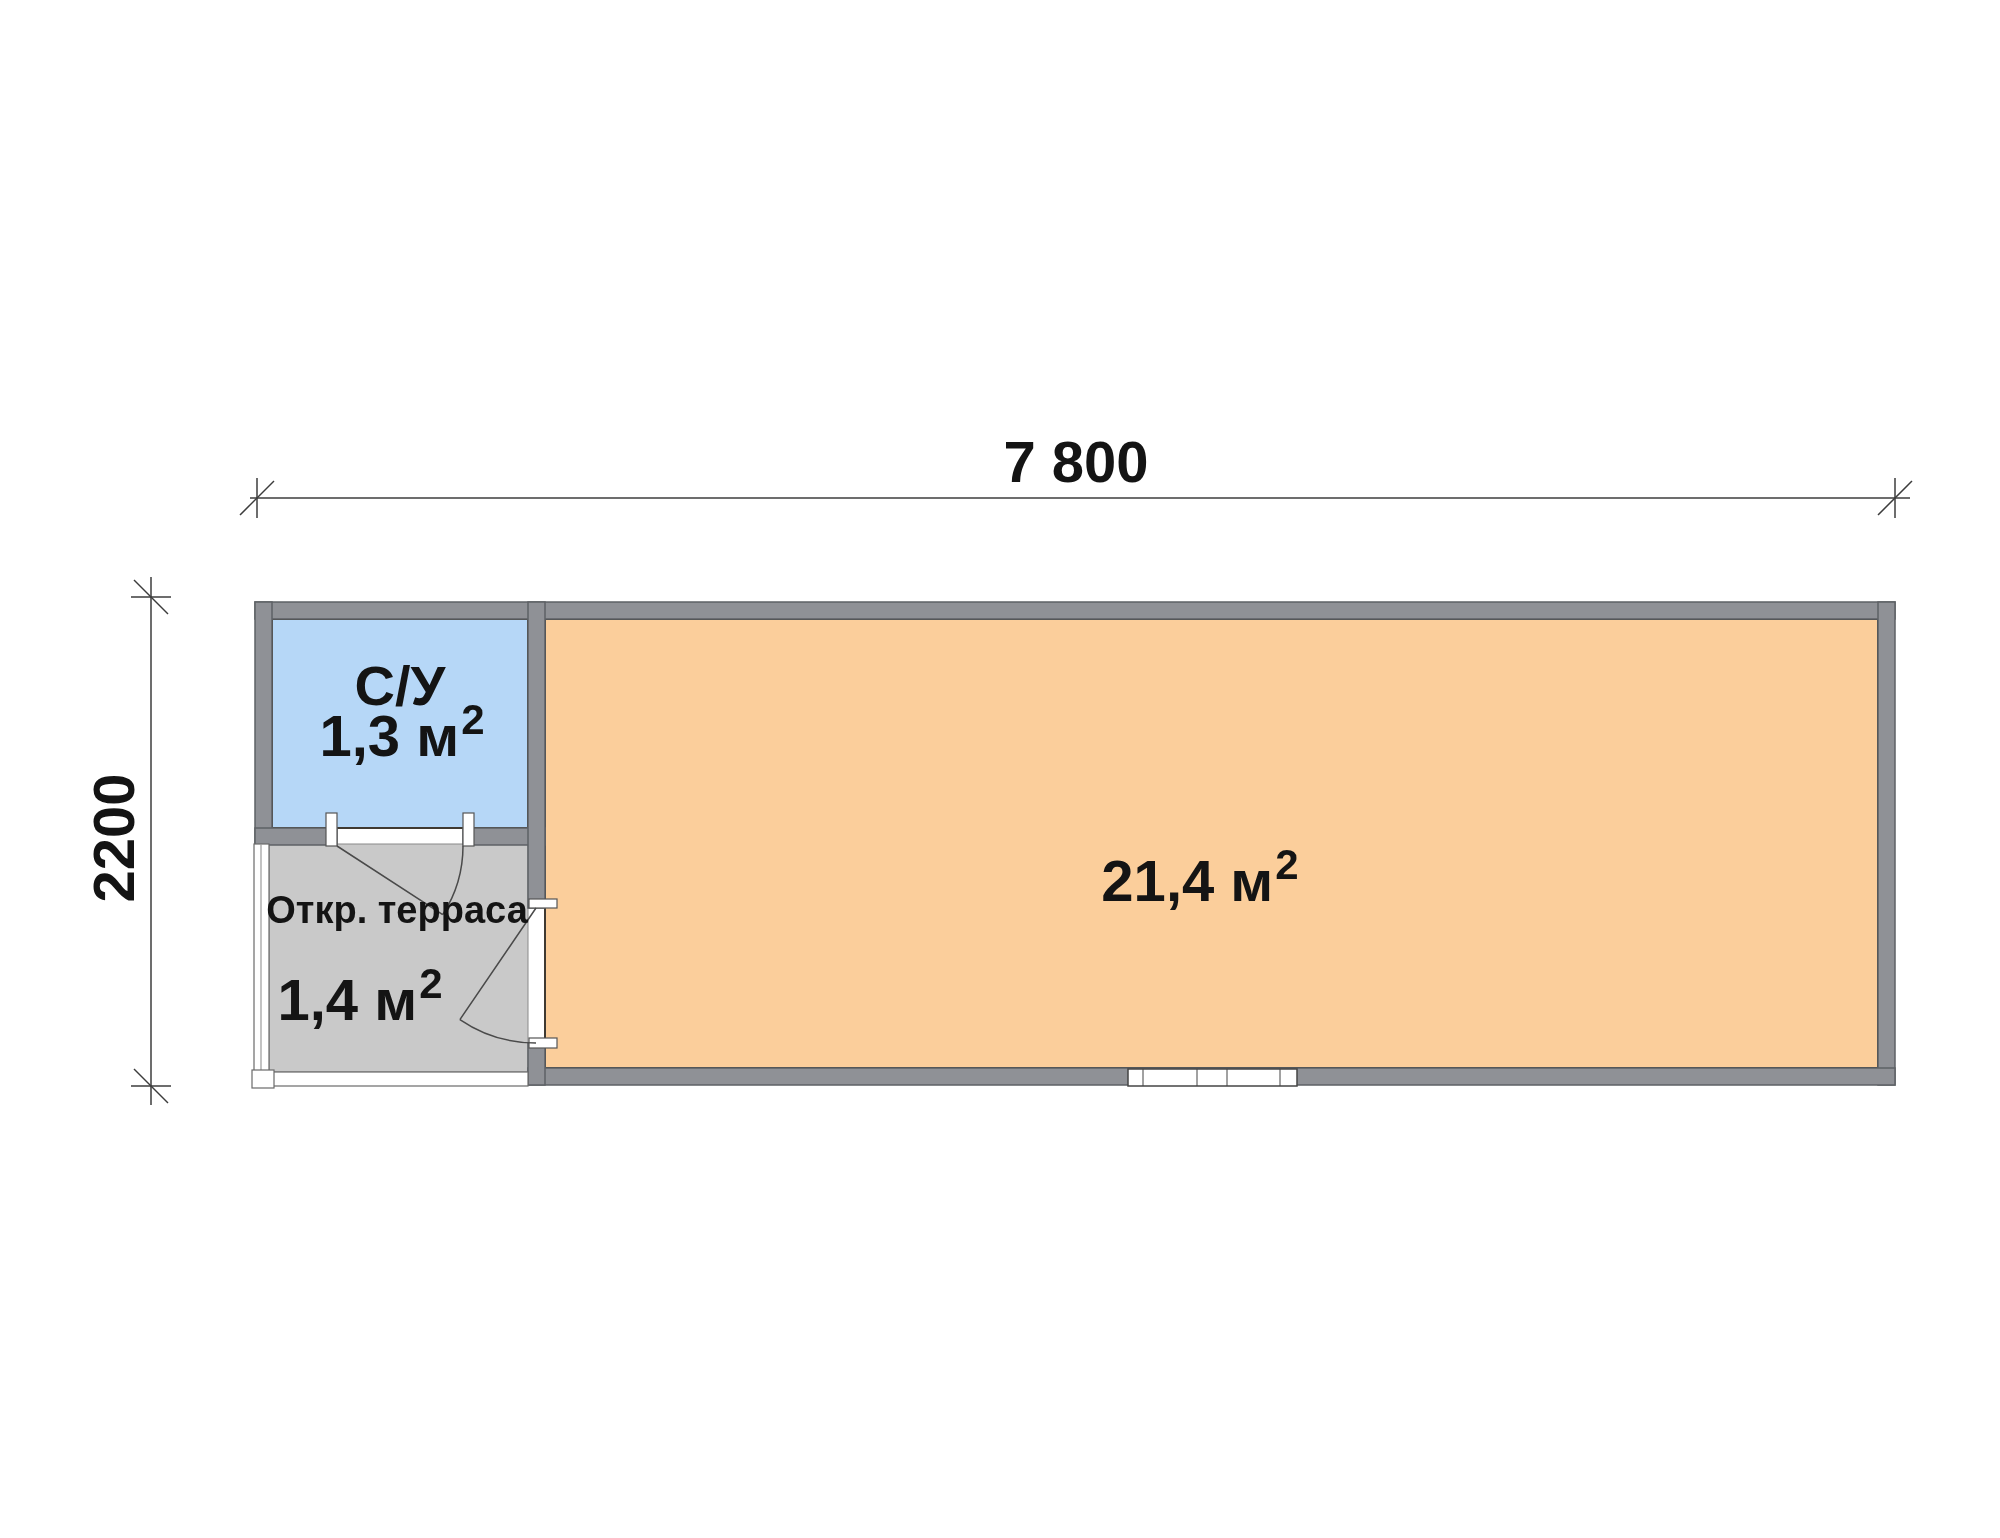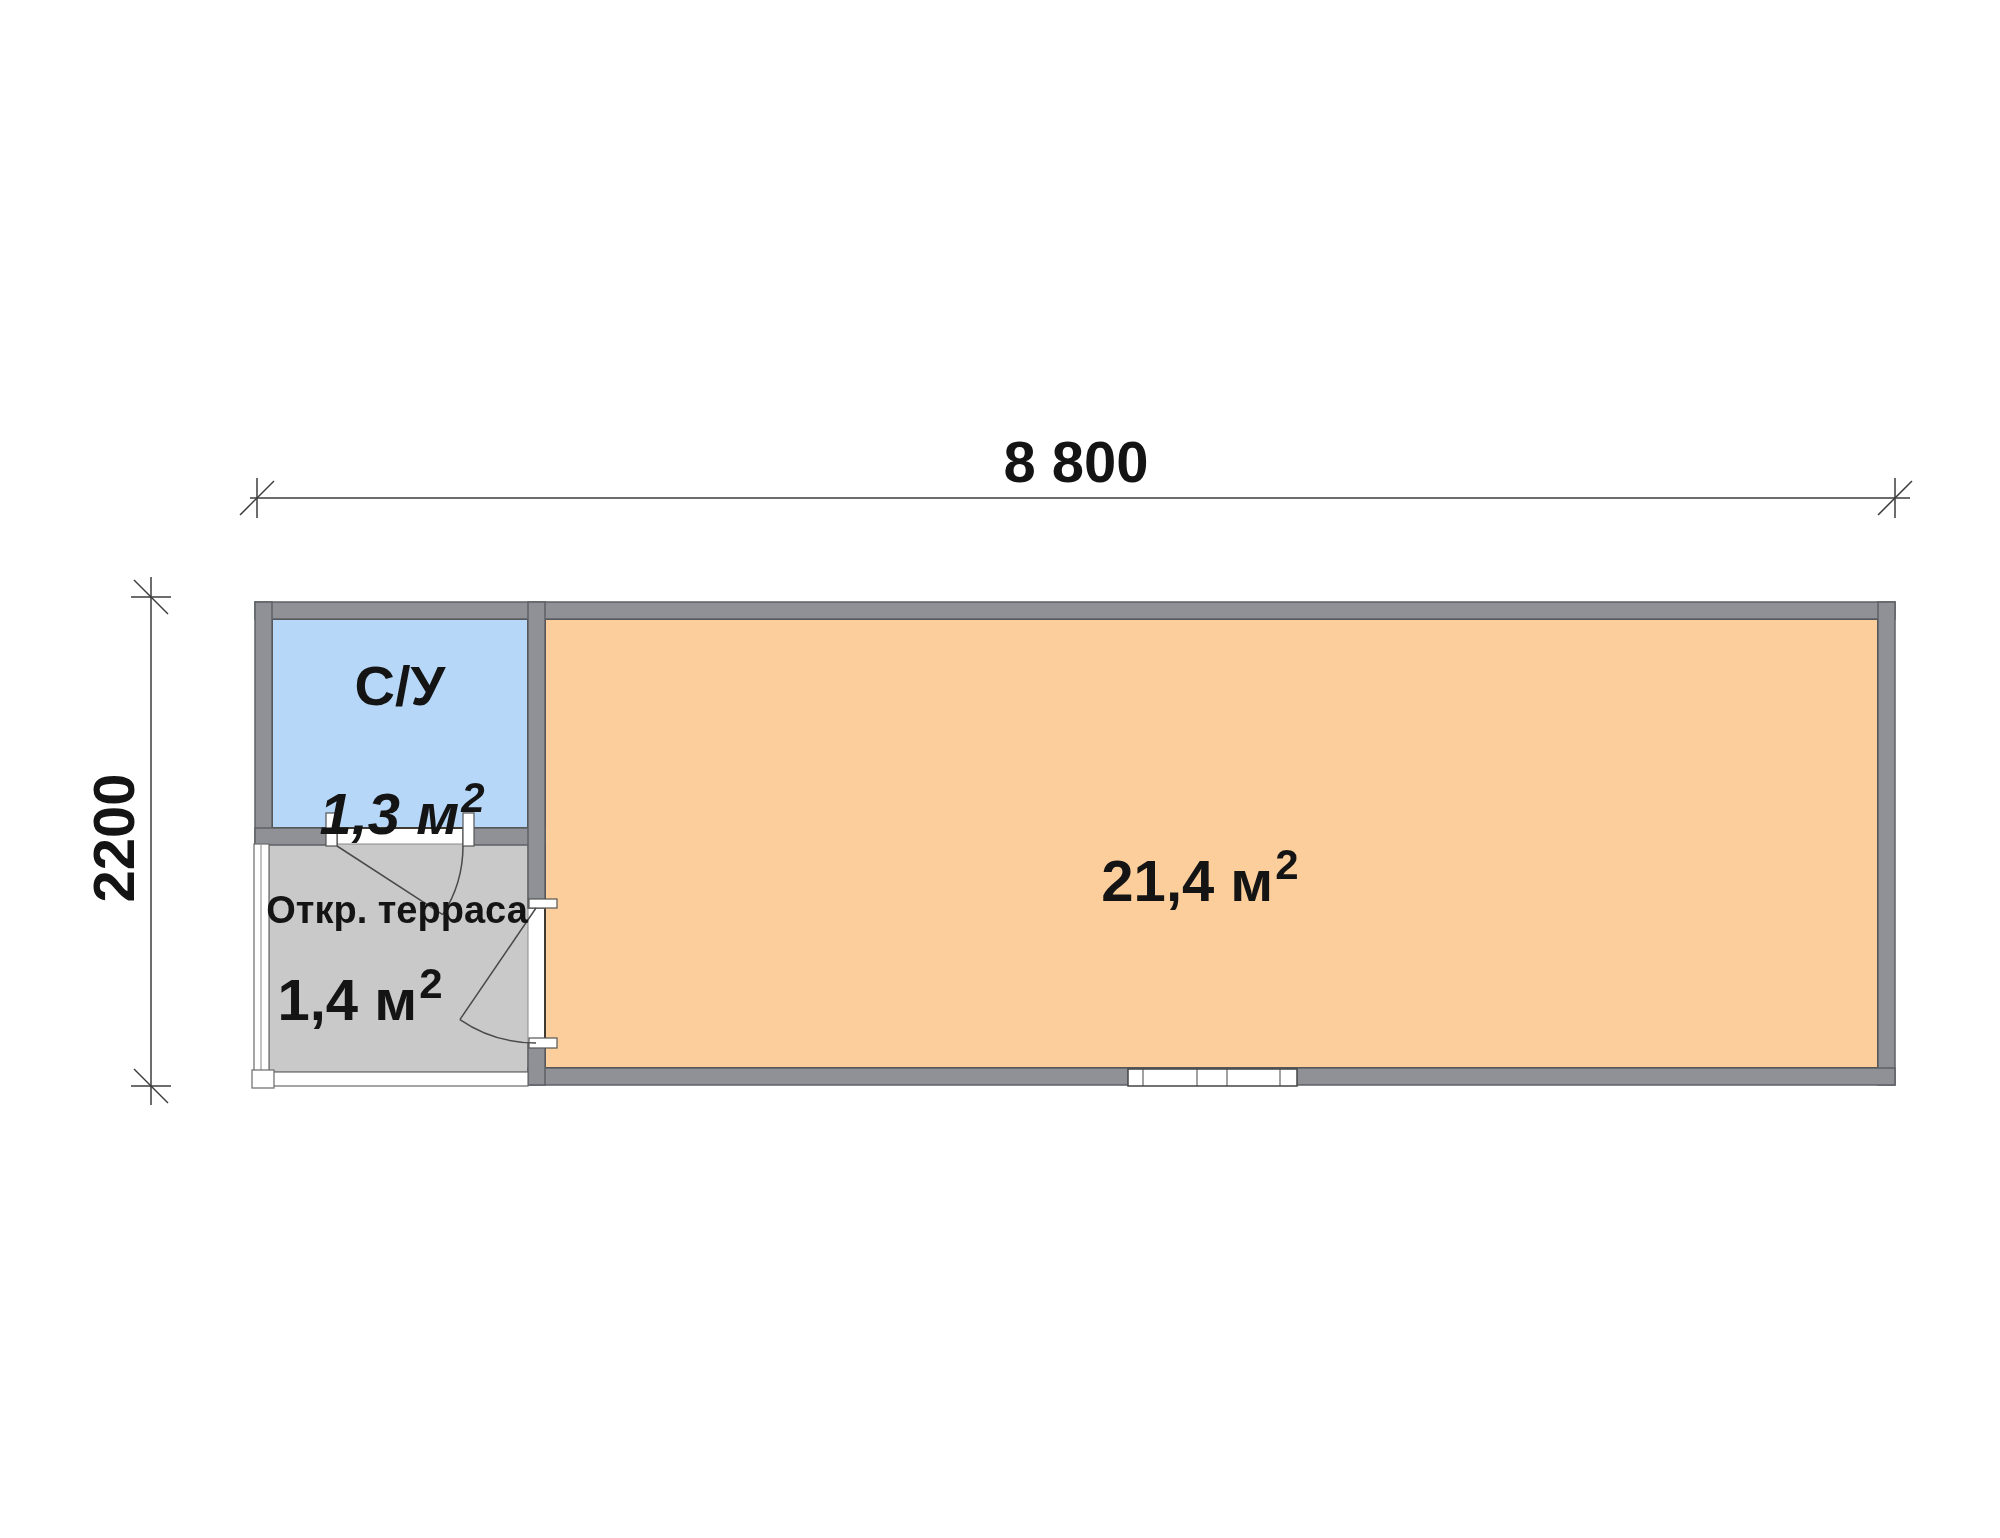--- a/index.html
+++ b/index.html
@@ -89,27 +89,27 @@
       <line x1="1878" y1="515" x2="1912" y2="481"></line>
 
       <line x1="151" y1="577" x2="151" y2="1105"></line>
       <line x1="131" y1="597" x2="171" y2="597"></line>
       <line x1="134" y1="580" x2="168" y2="614"></line>
       <line x1="131" y1="1086" x2="171" y2="1086"></line>
       <line x1="134" y1="1069" x2="168" y2="1103"></line>
     </g>
   </svg>
 
-  <div class="lbl dim-top" style="left:1076px; top:462px;">8 800</div>
+  <div class="lbl dim-top" style="left:1076px; top:462px;">7 800</div>
 
   <div class="lbl dim-left" style="left:114px; top:838px;">2200</div>
 
   <div class="lbl su-name" style="left:400px; top:686px;">С/У</div>
 
-  <div class="lbl area" style="left:402px; top:814px;font-style:italic;">
+  <div class="lbl area" style="left:402px; top:736px;">
     <span>1,3 м</span>
       <span class="sup">2</span>
   </div>
 
 
   <div class="lbl area" style="left:1200px; top:881px;">
     <span>21,4 м</span>
       <span class="sup">2</span>
   </div>
 

